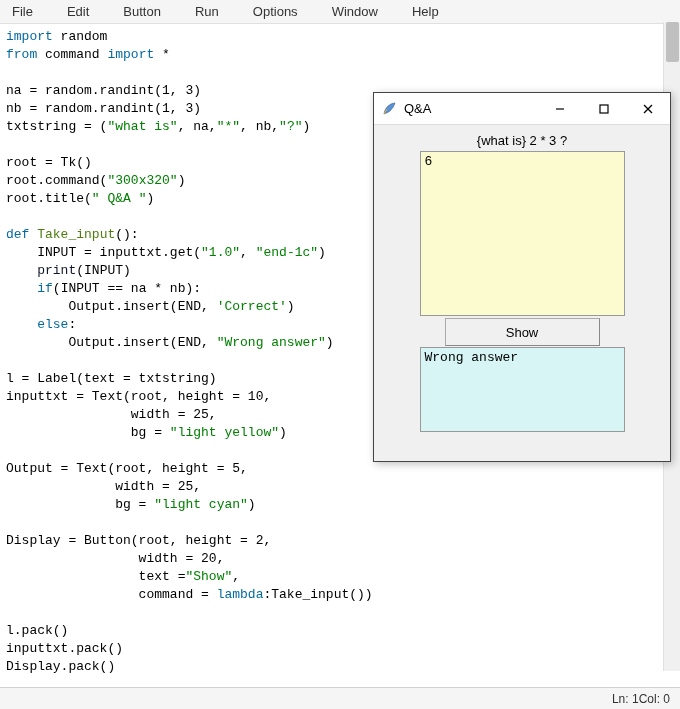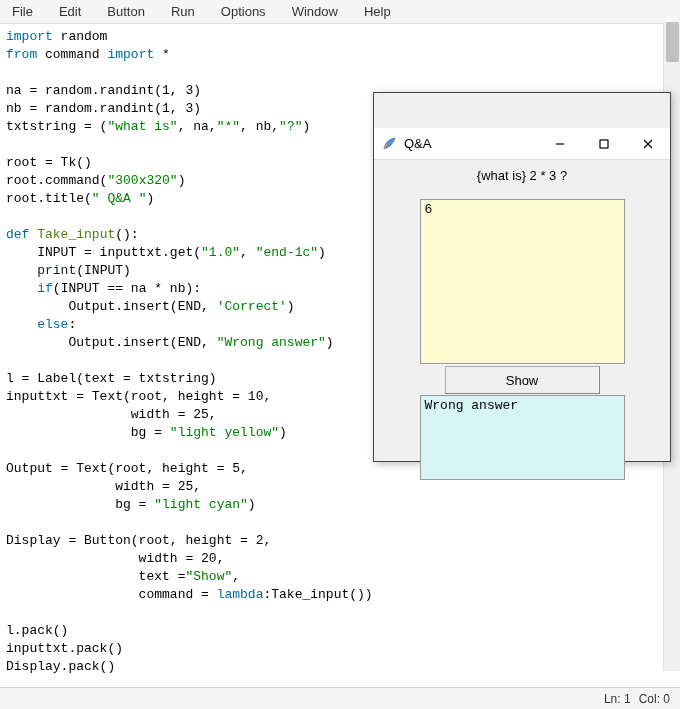--- a/index.html
+++ b/index.html
@@ -7,21 +7,21 @@
   font-family: "Segoe UI", Arial, sans-serif;
   font-size: 13px;
   background: #fff;
   width: 680px;
   height: 709px;
   position: relative;
   overflow: hidden;
 }
 .menubar {
   display: flex;
-  gap: 10px;
+  gap: 18px;
   padding: 2px 4px;
   background: #f5f5f5;
   border-bottom: 1px solid #e0e0e0;
 }
 .menubar span {
   padding: 2px 8px;
   color: #333;
   font-size: 13px;
 }
 .editor {
@@ -64,40 +64,38 @@
   right: 0;
   height: 22px;
   background: #f5f5f5;
   border-top: 1px solid #d0d0d0;
   display: flex;
   justify-content: flex-end;
   align-items: center;
   padding: 0 10px;
   font-size: 12px;
   color: #333;
-  gap: 8px;
 }
 
 .qa-window {
   position: absolute;
   left: 373px;
   top: 92px;
   width: 298px;
   height: 370px;
   background: #f0f0f0;
   border: 1px solid #444;
   box-shadow: 2px 2px 8px rgba(0,0,0,0.25);
 }
 .qa-titlebar {
   display: flex;
   align-items: center;
   height: 32px;
   background: #fff;
   border-bottom: 1px solid #ddd;
-  margin-top: 35px;
 }
 .qa-icon {
   width: 18px;
   height: 18px;
   margin: 0 6px;
   display: flex;
   align-items: center;
   justify-content: center;
 }
 .qa-title {
@@ -119,21 +117,21 @@
 }
 .qa-body {
   padding: 8px 12px;
   display: flex;
   flex-direction: column;
   align-items: center;
 }
 .qa-label {
   font-size: 13px;
   color: #000;
-  margin-bottom: 16px;
+  margin-bottom: 3px;
   font-family: Arial, sans-serif;
 }
 .qa-input {
   width: 205px;
   height: 165px;
   background: #fbfbcf;
   border: 1px solid #999;
   font-family: "Courier New", monospace;
   font-size: 13px;
   padding: 2px 4px;

